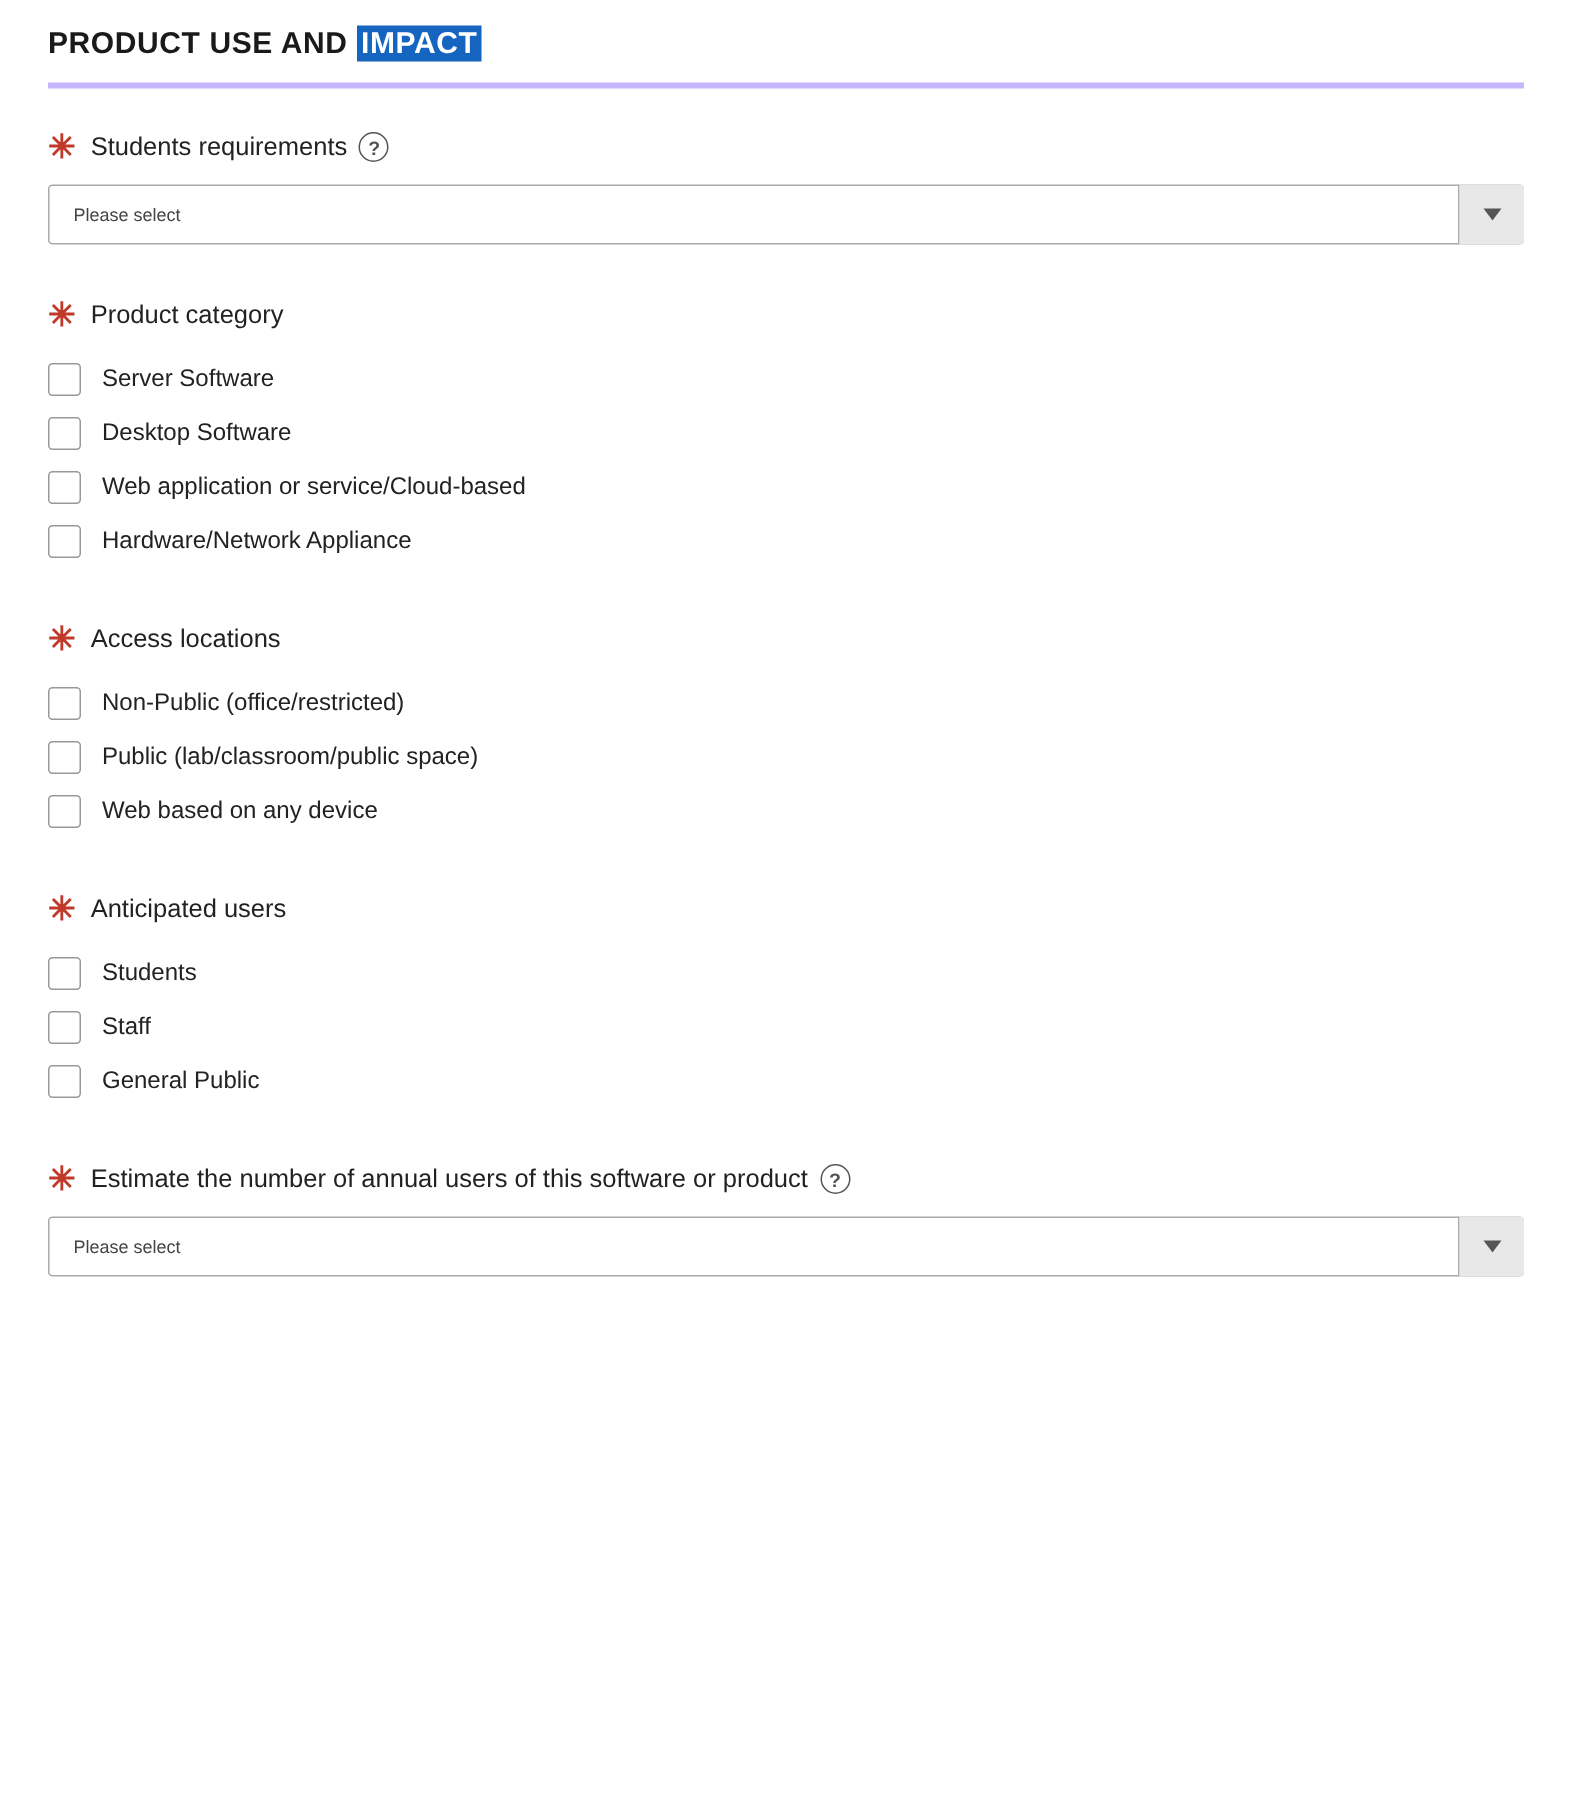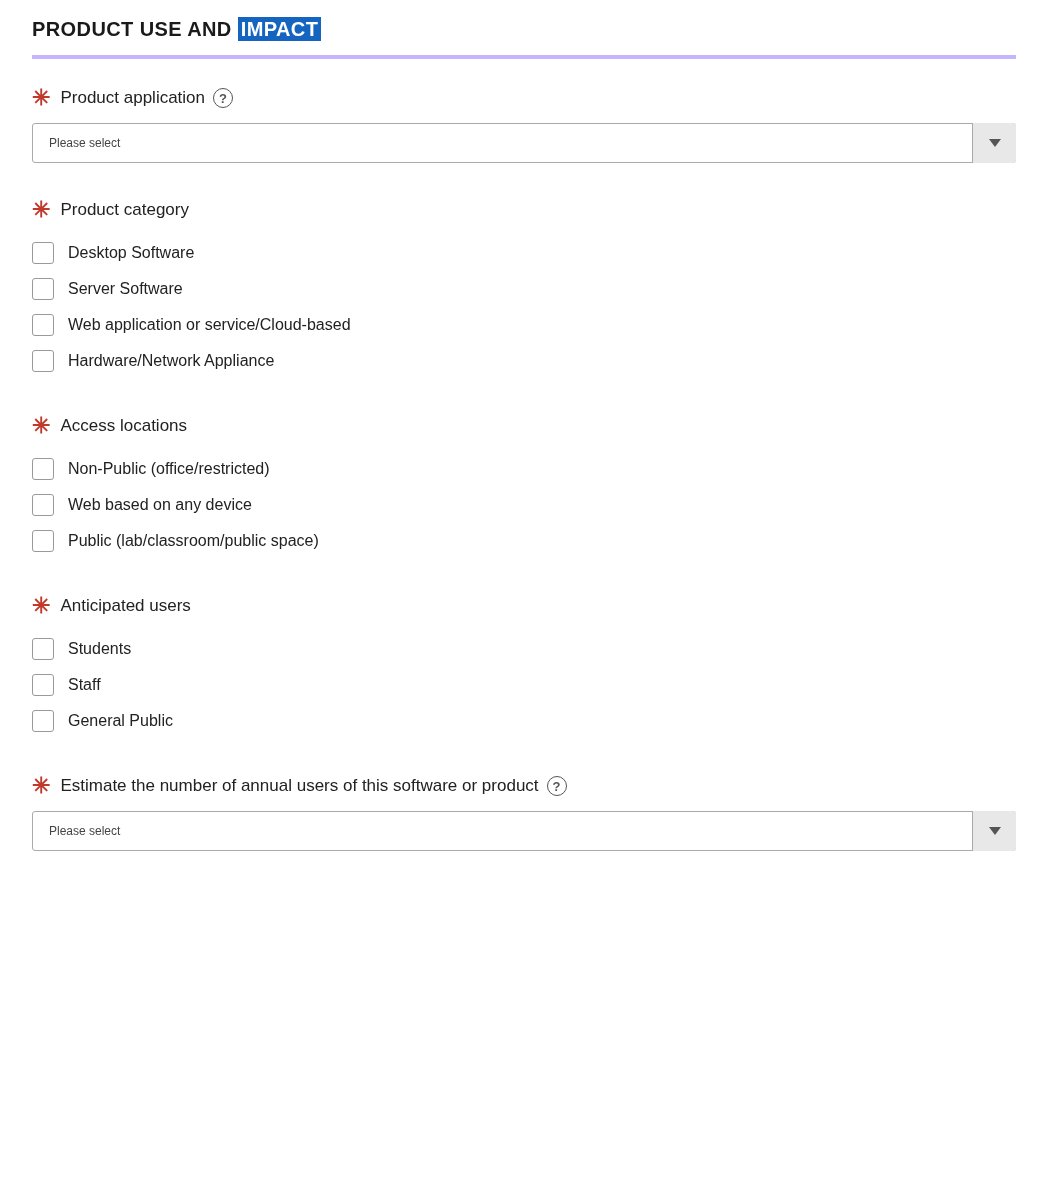--- a/index.html
+++ b/index.html
@@ -163,47 +163,47 @@
 
   <div class="section-header">
     <span class="section-title">
       <span>PRODUCT USE AND </span><span class="section-title-highlight">IMPACT</span>
     </span>
   </div>
 
   <div class="form-group">
     <div class="field-label">
       <span class="required-star">✳</span>
-      <span>Product application</span>
+      <span>Students requirements</span>
       <span class="help-icon">?</span>
     </div>
     <div class="select-wrapper">
       <select class="select-field">
         <option value="">Please select</option>
       </select>
       <div class="select-arrow"></div>
     </div>
   </div>
 
   <div class="form-group">
     <div class="field-label">
       <span class="required-star">✳</span>
       <span>Product category</span>
     </div>
     <div class="checkbox-list">
       <label class="checkbox-item">
         <input type="checkbox" class="checkbox-input" style="">
+        <span class="checkbox-label">Server Software</span>
+      </label>
+      <label class="checkbox-item">
+        <input type="checkbox" class="checkbox-input" style="">
         <span class="checkbox-label">Desktop Software</span>
       </label>
       <label class="checkbox-item">
         <input type="checkbox" class="checkbox-input" style="">
-        <span class="checkbox-label">Server Software</span>
-      </label>
-      <label class="checkbox-item">
-        <input type="checkbox" class="checkbox-input" style="">
         <span class="checkbox-label">Web application or service/Cloud-based</span>
       </label>
       <label class="checkbox-item">
         <input type="checkbox" class="checkbox-input" style="">
         <span class="checkbox-label">Hardware/Network Appliance</span>
       </label>
     </div>
   </div>
 
   <div class="form-group">
@@ -211,25 +211,25 @@
       <span class="required-star">✳</span>
       <span>Access locations</span>
     </div>
     <div class="checkbox-list">
       <label class="checkbox-item">
         <input type="checkbox" class="checkbox-input" style="">
         <span class="checkbox-label">Non-Public (office/restricted)</span>
       </label>
       <label class="checkbox-item">
         <input type="checkbox" class="checkbox-input" style="">
+        <span class="checkbox-label">Public (lab/classroom/public space)</span>
+      </label>
+      <label class="checkbox-item">
+        <input type="checkbox" class="checkbox-input" style="">
         <span class="checkbox-label">Web based on any device</span>
-      </label>
-      <label class="checkbox-item">
-        <input type="checkbox" class="checkbox-input" style="">
-        <span class="checkbox-label">Public (lab/classroom/public space)</span>
       </label>
     </div>
   </div>
 
   <div class="form-group">
     <div class="field-label">
       <span class="required-star">✳</span>
       <span>Anticipated users</span>
     </div>
     <div class="checkbox-list">

